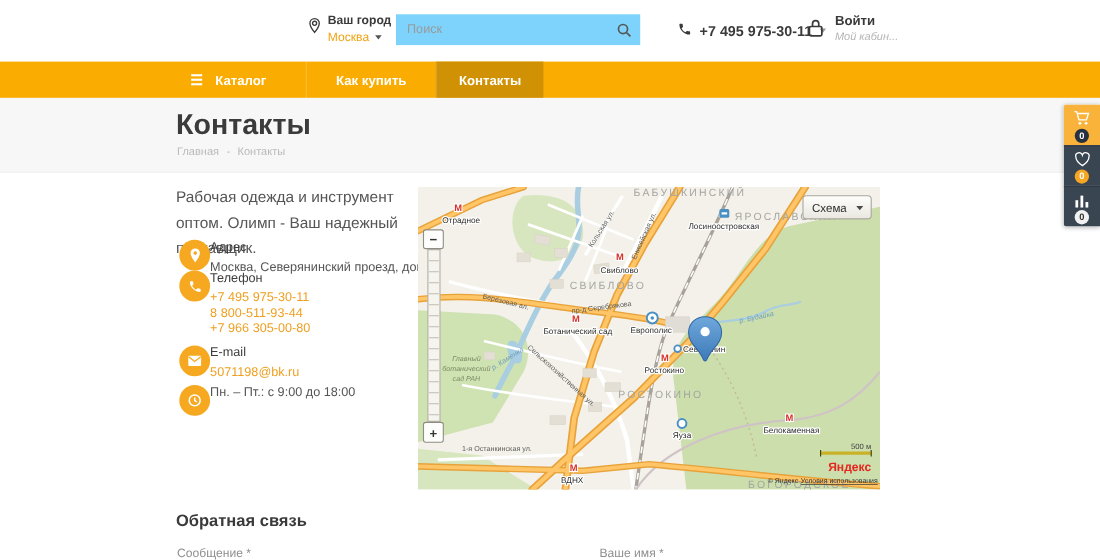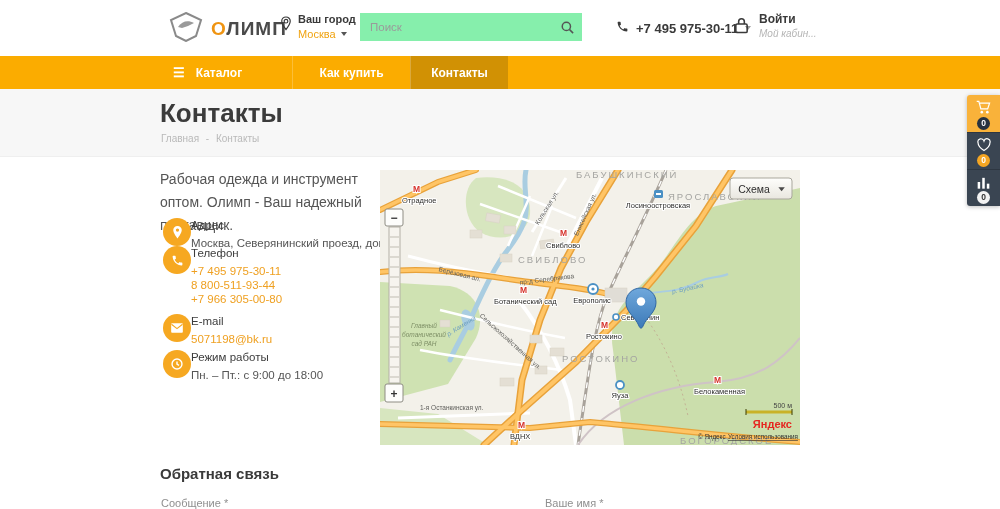--- a/index.html
+++ b/index.html
@@ -8,21 +8,21 @@
 
   
   .header { position:absolute; left:0; top:0; width:1000px; height:56px; background:#fff; }
   .logo { position:absolute; left:168px; top:12px; display:flex; align-items:center; gap:7px; cursor:pointer; }
   .logo-text { font-size:19px; font-weight:bold; letter-spacing:1px; color:#4a4a4a; }
   .logo-text .acc { color:#ef9412; }
   .city { position:absolute; left:280px; top:13px; display:flex; gap:6px; }
   .city-label { font-size:11px; font-weight:bold; color:#3a3a3a; }
   .city-value { font-size:11px; color:#f0a310; margin-top:3px; cursor:pointer; display:flex; align-items:center; gap:5px; }
   .caret { width:0; height:0; border-left:3.5px solid transparent; border-right:3.5px solid transparent; border-top:4px solid #555; display:inline-block; }
-  .search { position:absolute; left:360px; top:13px; width:222px; height:28px; background:#86efac; display:flex; align-items:center; }
+  .search { position:absolute; left:360px; top:13px; width:222px; height:28px; background:#7dd3fc; display:flex; align-items:center; }
   .search input { flex:1; border:none; background:transparent; outline:none; font-size:11.5px; color:#444; padding:0 10px; font-family:inherit; }
   .search input::placeholder { color:#9a9a9a; }
   .search-btn { width:30px; height:28px; display:flex; align-items:center; justify-content:center; cursor:pointer; }
   .hphone { position:absolute; left:616px; top:20px; display:flex; align-items:center; gap:7px; font-size:13px; font-weight:bold; color:#3a3a3a; cursor:pointer; }
   .login { position:absolute; left:733px; top:12px; display:flex; gap:9px; cursor:pointer; }
   .login-title { font-size:12px; font-weight:bold; color:#3a3a3a; }
   .login-sub { font-size:10px; color:#b5b5b5; margin-top:2px;font-style:italic; }
 
   
   .nav { position:absolute; left:0; top:56px; width:1000px; height:33px; background:#fbac00; display:flex; padding-left:160px; }
@@ -76,29 +76,20 @@
 
   
   .fb-title { position:absolute; left:160px; top:465px; font-size:15px; font-weight:bold; color:#3a3a3a; }
   .fb-label { position:absolute; top:497px; font-size:11px; color:#8f8f8f; }
   .fb-msg { left:161px; } .fb-name { left:545px; }
 </style>
 </head>
 <body>
 
 <div class="header">
-  <div class="logo">
-    <span>
-      <svg width="36" height="30" viewBox="0 0 36 30">
-        <path d="M18 1 L33 8 L28 24 L18 29 L8 24 L3 8 Z" fill="none" stroke="#8a8a8a" stroke-width="2"></path>
-        <path d="M10 15 C14 9 20 8 26 11 L20 14 L14 16 Z" fill="#9a9a9a"></path>
-      </svg>
-    </span>
-    <span class="logo-text"><span class="acc">О</span><span>ЛИМП</span></span>
-  </div>
 
   <div class="city">
     <span style="margin-top:3px;">
       <svg width="12" height="15" viewBox="0 0 24 30">
           <path d="M12 2C7 2 3.5 5.7 3.5 10.2 3.5 16.5 12 27 12 27s8.5-10.5 8.5-16.8C20.5 5.7 17 2 12 2zm0 12a3.7 3.7 0 1 1 0-7.4 3.7 3.7 0 0 1 0 7.4z" fill="none" stroke="#3a3a3a" stroke-width="2.4"></path>
         </svg>
     </span>
     <span>
       <div class="city-label">Ваш город</div>
       <div class="city-value">
@@ -140,21 +131,21 @@
       <div class="login-sub">Мой кабин...</div>
     </span>
   </div>
 </div>
 
 <div class="nav">
   <div class="nav-item" style="width:118px;">
     <span class="burger">☰</span>
     <span>Каталог</span>
   </div>
-  <div class="nav-item" style="width:118px;margin-left:14px;">
+  <div class="nav-item" style="width:118px;">
       <span>Как купить</span>
     </div>
   <div class="nav-item active" style="width:98px;">
       <span>Контакты</span>
     </div>
 </div>
 
 <div class="titleband">
   <h1 class="page-title">Контакты</h1>
   <div class="breadcrumb">
@@ -206,21 +197,20 @@
 </div>
 
 <div class="ci ci-hours">
   <span class="ci-icon">
     <svg width="14" height="14" viewBox="0 0 24 24">
         <circle cx="12" cy="12" r="8.5" fill="none" stroke="#fff" stroke-width="2.4"></circle>
         <path d="M12 7.5v4.8l3.4 2" fill="none" stroke="#fff" stroke-width="2.4"></path>
       </svg>
   </span>
   <span class="ci-body">
-    <div class="ci-title">Режим работы</div>
     <div class="ci-text">Пн. – Пт.: с 9:00 до 18:00</div>
   </span>
 </div>
 
 <div class="map">
 <svg width="420" height="275" viewBox="0 0 420 275">
   <defs>
     <linearGradient id="ping" x1="0" y1="0" x2="0" y2="1">
       <stop offset="0" stop-color="#6fa8dc"></stop>
           <stop offset="1" stop-color="#3d7ab8"></stop>

